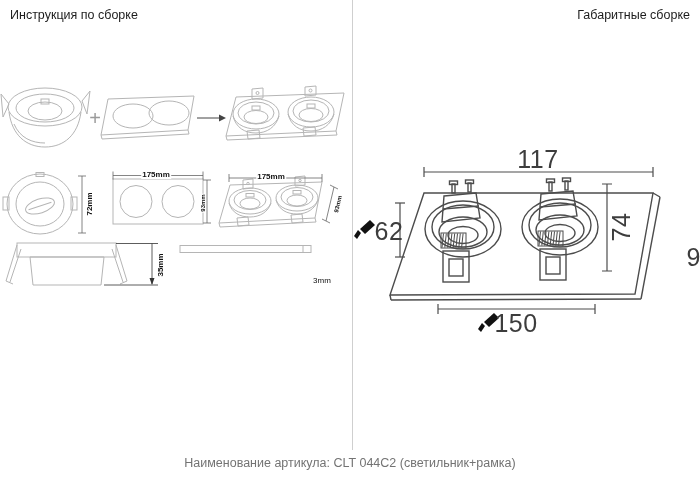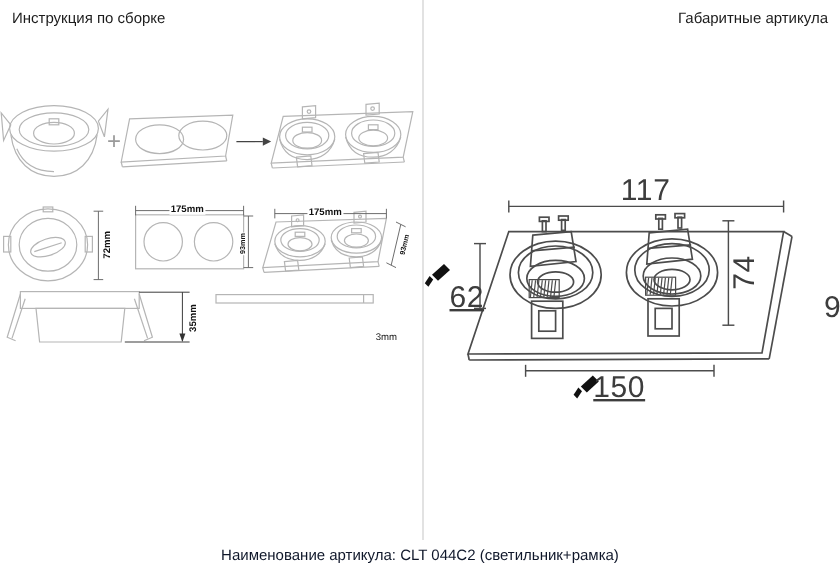--- a/index.html
+++ b/index.html
@@ -15,29 +15,29 @@
   .rot90{transform:translate(-50%,-50%) rotate(-90deg);}
   .rot77{transform:translate(-50%,-50%) rotate(-77deg);}
   .tiny{font-size:6px;}
   .plain{font-weight:normal;margin-top:32px;}
   .plus{position:absolute;transform:translate(-50%,-50%);font-size:20px;color:#9a9a9a;
         font-weight:normal;line-height:1;}
   .big{position:absolute;transform:translate(-50%,-50%);font-size:25px;color:#3d3d3d;
        letter-spacing:.5px;white-space:nowrap;line-height:1;}
   .big.rot90{transform:translate(-50%,-50%) rotate(-90deg);}
   .footer{position:absolute;top:456px;left:0;width:100%;text-align:center;
-          font-size:12.5px;color:#0f172a;}
+          font-size:12.5px;color:#737373;}
 </style>
 </head>
 <body>
 
 <div class="page">
 
   <div class="hdr hdr-left">Инструкция по сборке</div>
-  <div class="hdr hdr-right">Габаритные артикула</div>
+  <div class="hdr hdr-right">Габаритные сборке</div>
   <div class="divider"></div>
 
   <svg width="700" height="483" viewBox="0 0 700 483">
 
     <g stroke="#b5b5b5" fill="none" stroke-width="1">
       <ellipse cx="45" cy="107" rx="37" ry="19"></ellipse>
       <ellipse cx="45" cy="108" rx="29" ry="14"></ellipse>
       <ellipse cx="45" cy="111" rx="17" ry="9"></ellipse>
       <rect x="41" y="99" width="8" height="5"></rect>
       <path d="M 9,112 C 12,135 26,147 45,147 C 64,147 78,135 81,112"></path>
@@ -265,19 +265,19 @@
 
   <span class="lbl rot90" style="left:90px;top:204px;">72mm</span>
   <span class="lbl" style="left:156px;top:175px;">175mm</span>
   <span class="lbl tiny rot90" style="left:203px;top:203px;">93mm</span>
   <span class="lbl" style="left:271px;top:177px;">175mm</span>
   <span class="lbl tiny rot77" style="left:338px;top:204px;">93mm</span>
   <span class="lbl rot90" style="left:161px;top:265px;">35mm</span>
   <span class="lbl plain" style="left:322px;top:249px;">3mm</span>
 
   <span class="big" style="left:538px;top:159px;">117</span>
-  <span class="big" style="left:389px;top:248px;text-decoration:underline;">62</span>
+  <span class="big" style="left:389px;top:231px;">62</span>
   <span class="big rot90" style="left:621px;top:227px;">74</span>
   <span class="big" style="left:701px;top:257px;">93</span>
-  <span class="big" style="left:516px;top:323px;text-decoration:underline;">150</span>
+  <span class="big" style="left:516px;top:323px;">150</span>
 
   <div class="footer">Наименование артикула: CLT 044C2 (светильник+рамка)</div>
 </div>
 
 </body></html>

